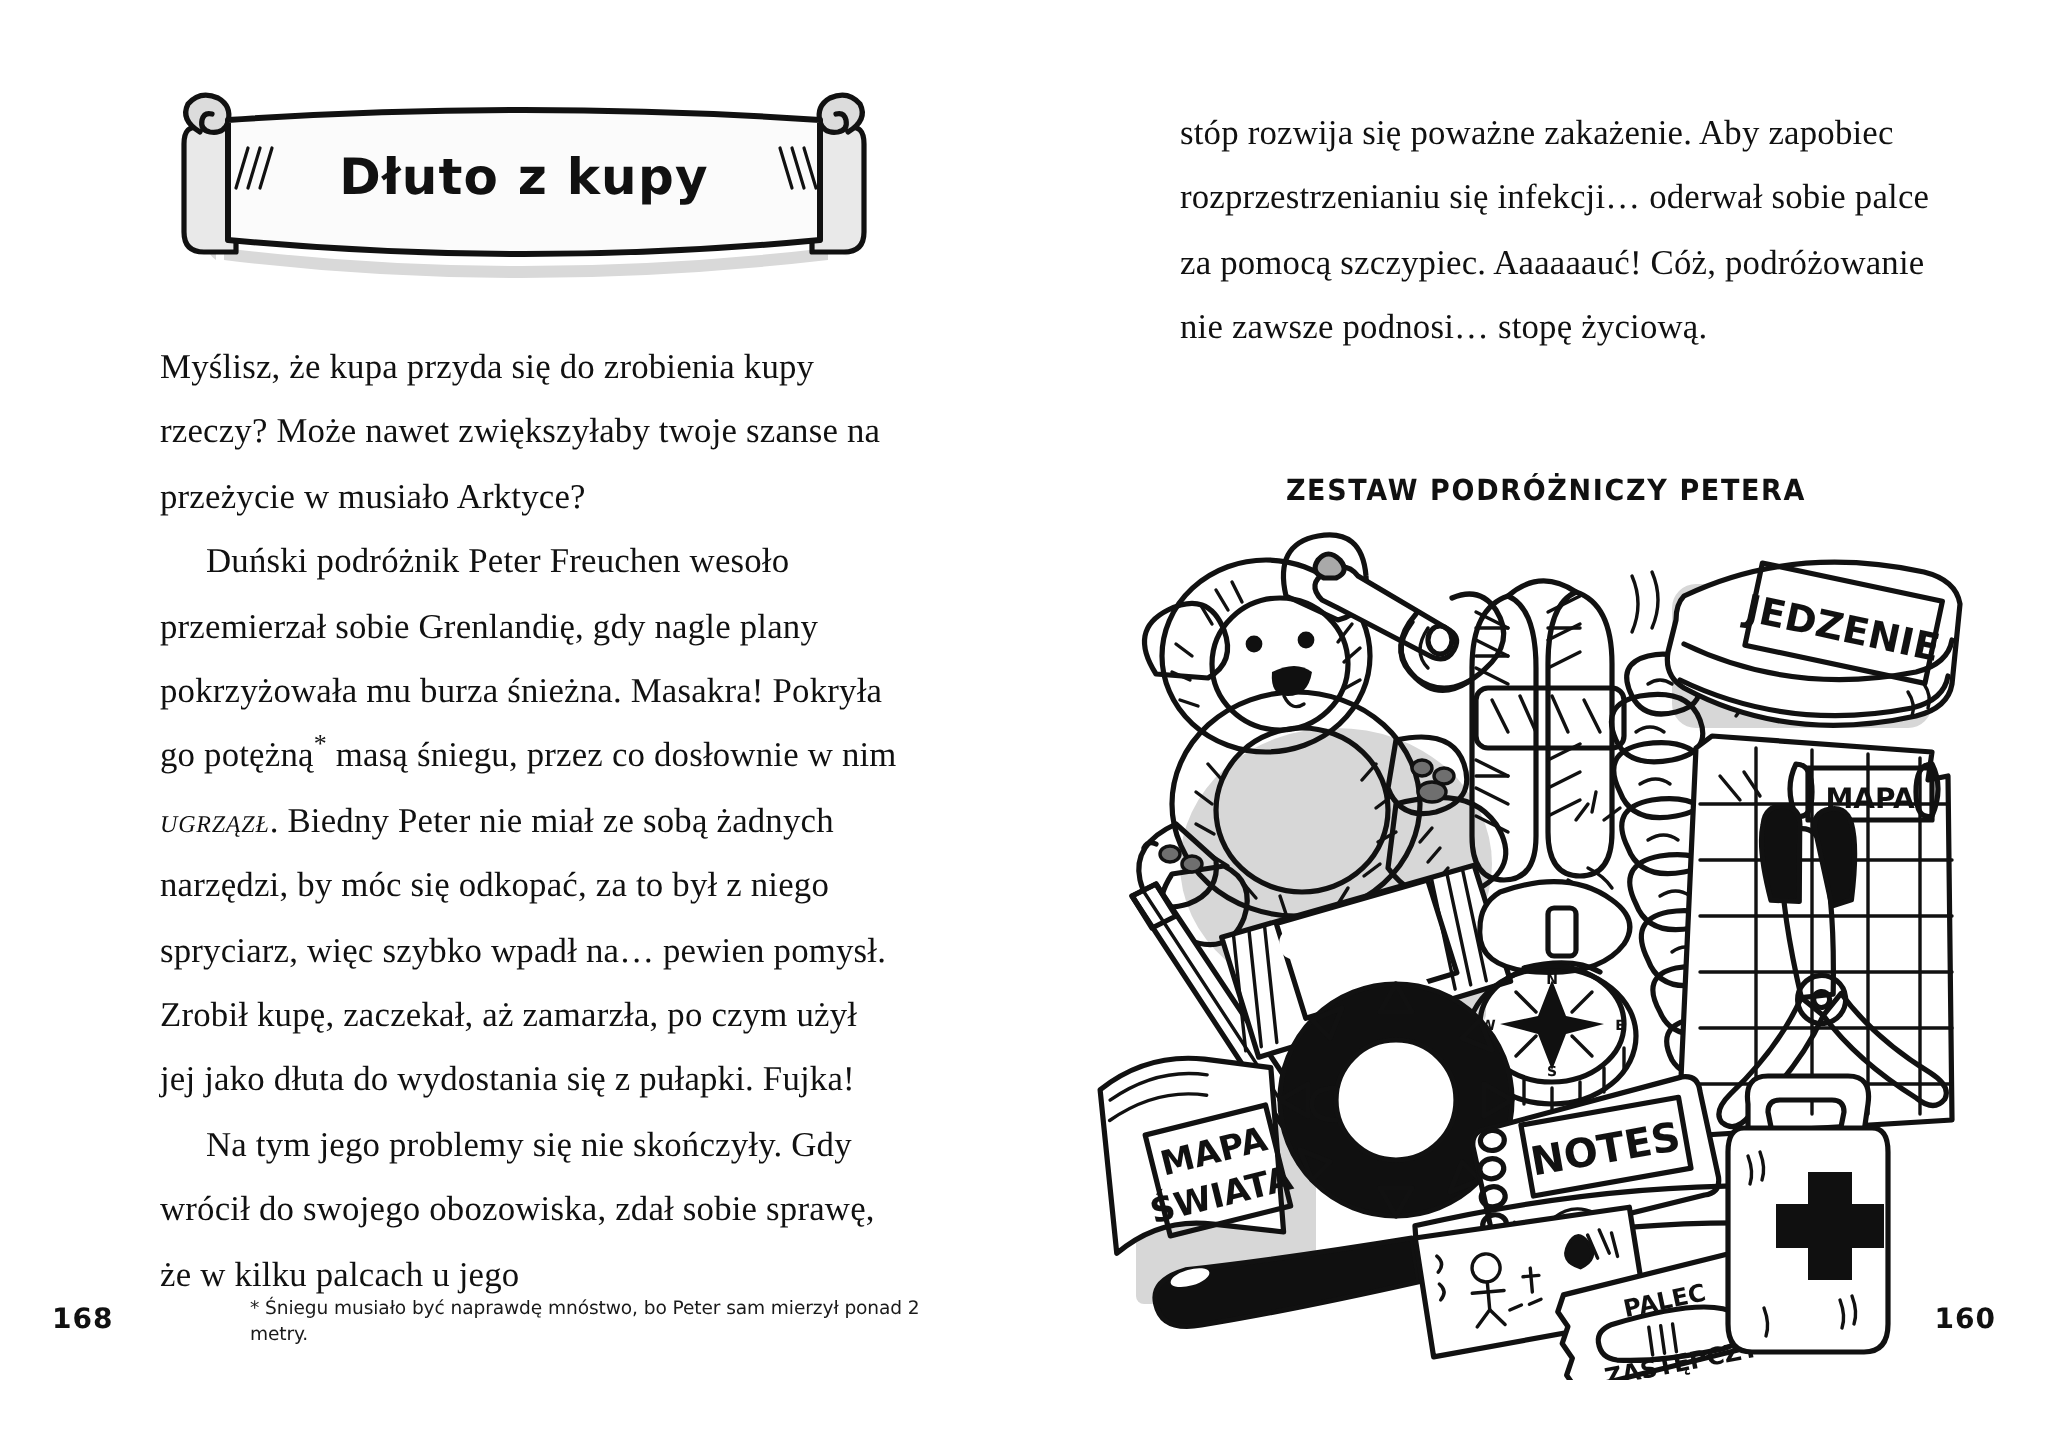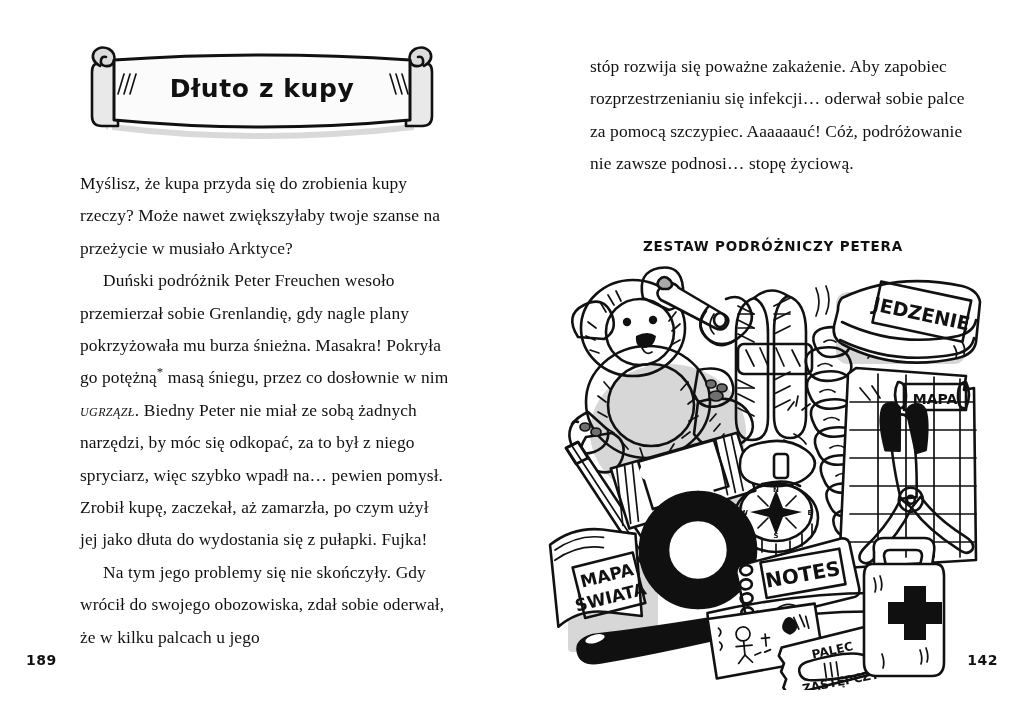--- a/index.html
+++ b/index.html
@@ -110,24 +110,25 @@
             <path d="M318 34 L324 54"></path>
             <path d="M324 34 L330 54"></path>
         </g>
       </svg>
       <div class="banner-title">Dłuto z kupy</div>
     </div>
 
     <div class="col col-left">
       <p>Myślisz, że kupa przyda się do zrobienia kupy rzeczy? Może nawet zwiększyłaby twoje szanse na przeżycie w musiało Arktyce?</p>
       <p class="indent"><span>Duński podróżnik Peter Freuchen wesoło przemierzał sobie Grenlandię, gdy nagle plany pokrzyżowała mu burza śnieżna. Masakra! Pokryła go potężną</span><span class="fnmark">*</span><span> masą śniegu, przez co dosłownie w nim </span><span class="smallcaps">ugrzązł</span><span>. Biedny Peter nie miał ze sobą żadnych narzędzi, by móc się odkopać, za to był z niego spryciarz, więc szybko wpadł na… pewien pomysł. Zrobił kupę, zaczekał, aż zamarzła, po czym użył jej jako dłuta do wydostania się z pułapki. Fujka!</span></p>
-      <p class="indent">Na tym jego problemy się nie skończyły. Gdy wrócił do swojego obozowiska, zdał sobie oderwał, że w kilku palcach u jego</p>
+      <p class="indent">Na tym jego problemy się nie skończyły. Gdy wrócił do swojego obozowiska, zdał sobie sprawę, że w kilku palcach u jego</p>
     </div>
 
-    <div class="folio folio-left">189</div>
+    <div class="footnote">* Śniegu musiało być naprawdę mnóstwo, bo Peter sam mierzył ponad 2 metry.</div>
+    <div class="folio folio-left">168</div>
   </div>
 
   <div class="page page-right">
 
     <div class="col col-right" style="left:66px;top:50px;">
       <p>stóp rozwija się poważne zakażenie. Aby zapobiec rozprzestrzenianiu się infekcji… oderwał sobie palce za pomocą szczypiec. Aaaaaauć! Cóż, podróżowanie nie zawsze podnosi… stopę życiową.</p>
     </div>
 
     <div class="illo-heading" style="left:66px;top:238px;">ZESTAW PODRÓŻNICZY PETERA</div>
 
@@ -482,15 +483,15 @@
               <path d="M332 314 q3 8 1 14"></path>
             <path d="M372 388 q3 8 1 14"></path>
               <path d="M378 386 q3 8 1 14"></path>
             <path d="M334 392 q3 8 1 14"></path>
           </g>
         </g>
 
       </svg>
     </div>
 
-    <div class="folio folio-right">142</div>
+    <div class="folio folio-right">160</div>
   </div>
 </div>
 
 </body></html>

